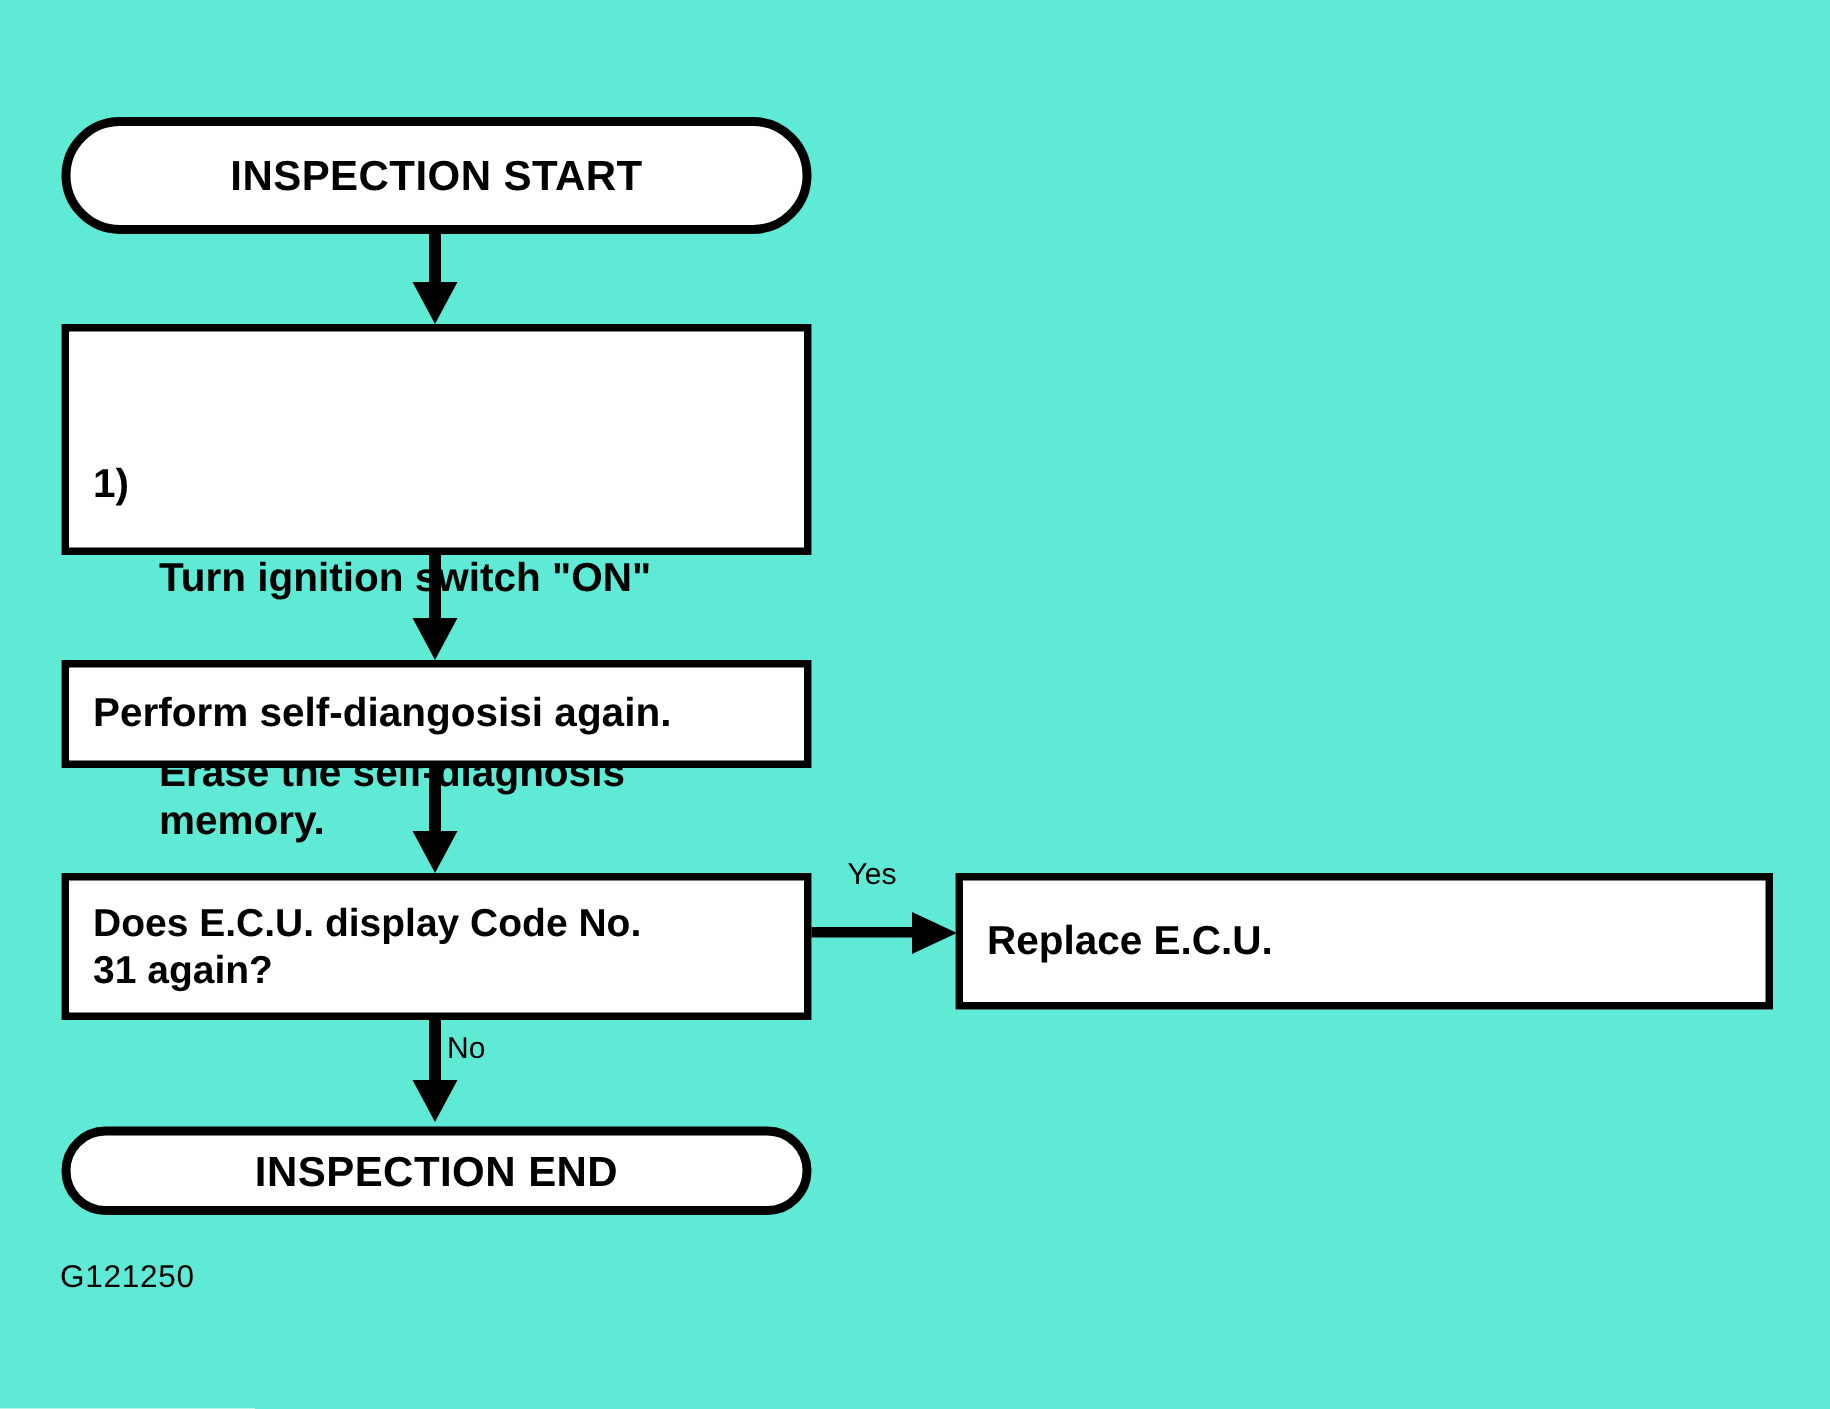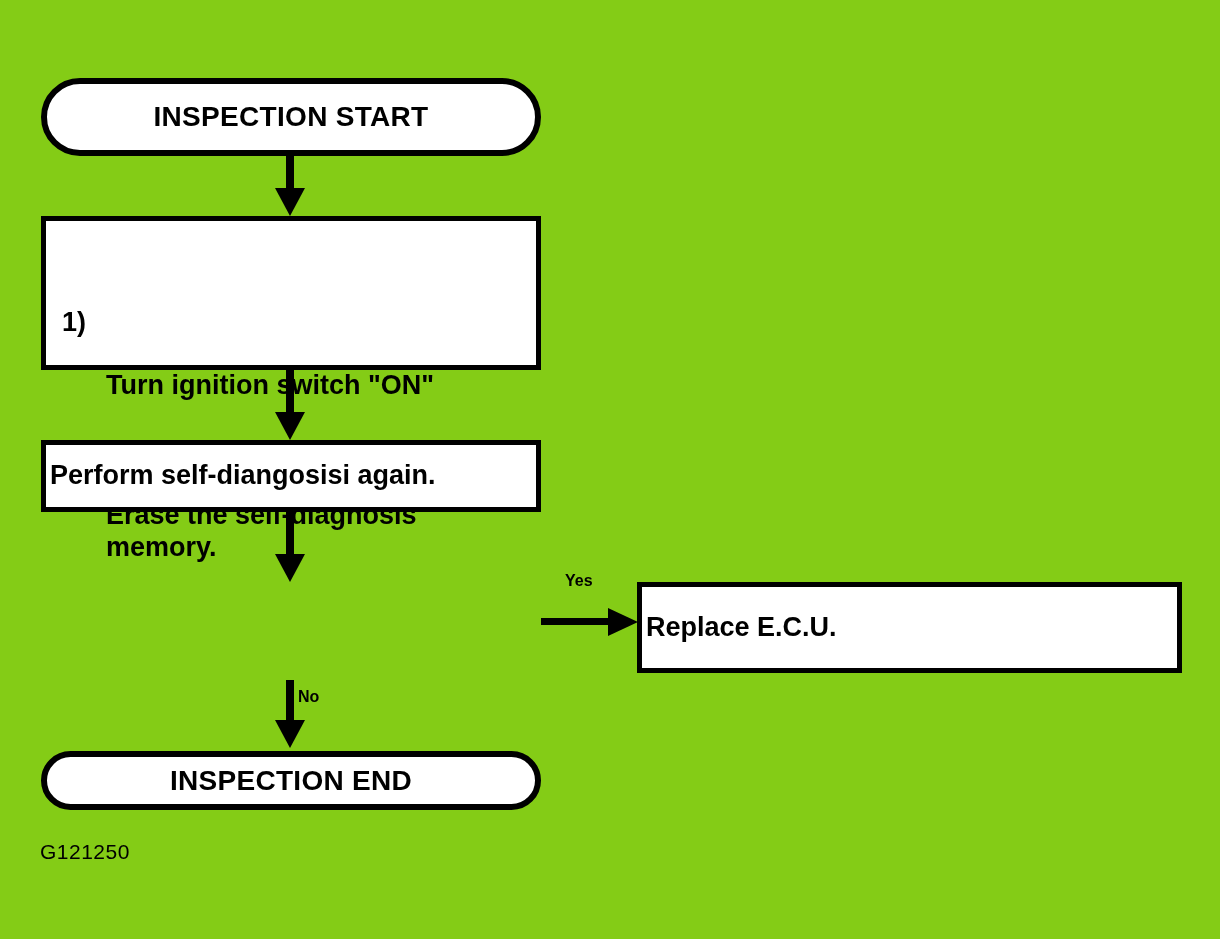--- a/index.html
+++ b/index.html
@@ -8,21 +8,21 @@
     padding: 0;
     background: #ffffff;
   }
   body {
     font-family: "Liberation Sans", sans-serif;
   }
   #canvas {
     position: relative;
     width: 1220px;
     height: 939px;
-    background: #84cc16;
+    background: #5eead4;
     overflow: hidden;
   }
 
   
   .node {
     position: absolute;
     box-sizing: border-box;
     background: #ffffff;
     color: #000000;
     border: 5px solid #000000;
@@ -46,21 +46,21 @@
   }
   .center-label {
     top: 50%;
     transform: translateY(-50%);
     text-align: center;
   }
   .left-label {
     top: 50%;
     transform: translateY(-50%);
     text-align: left;
-    padding-left: 4px;
+    padding-left: 16px;
   }
   .top-left-label {
     text-align: left;
     padding-left: 16px;
   }
 
   
   #node-start  { left: 41px;  top: 78px;  width: 500px; height: 78px; }
   #node-end    { left: 41px;  top: 751px; width: 500px; height: 59px; }
   #node-start .node-label,
@@ -117,22 +117,22 @@
     position: absolute;
     width: 0;
     height: 0;
     border-top: 14px solid transparent;
     border-bottom: 14px solid transparent;
     border-left: 30px solid #000000;
   }
 
   .edge-label {
     position: absolute;
-    font-weight: bold;
-    font-size: 16px;
+    font-weight: normal;
+    font-size: 20px;
     color: #000000;
     white-space: nowrap;
     text-align: center;
   }
 
   
   #figure-id {
     position: absolute;
     left: 40px;
     top: 840px;
@@ -173,20 +173,24 @@
   <div class="vline" style="left:286px; top:370px; height:44px;"></div>
   <div class="arrow-down" style="left:275px; top:412px;"></div>
 
   <div class="node rect" id="node-perform">
     <div class="node-label left-label">Perform self-diangosisi again.</div>
   </div>
 
   <div class="vline" style="left:286px; top:512px; height:44px;"></div>
   <div class="arrow-down" style="left:275px; top:554px;"></div>
 
+  <div class="node rect" id="node-question">
+    <div class="node-label left-label">Does E.C.U. display Code No.
+31 again?</div>
+  </div>
 
   <div class="hline" style="left:541px; top:618px; width:76px;"></div>
   <div class="arrow-right" style="left:608px; top:608px;"></div>
   <div class="edge-label" style="left:565px; top:572px;">Yes</div>
 
   <div class="node rect" id="node-replace">
     <div class="node-label left-label">Replace E.C.U.</div>
   </div>
 
   <div class="vline" style="left:286px; top:680px; height:42px;"></div>

